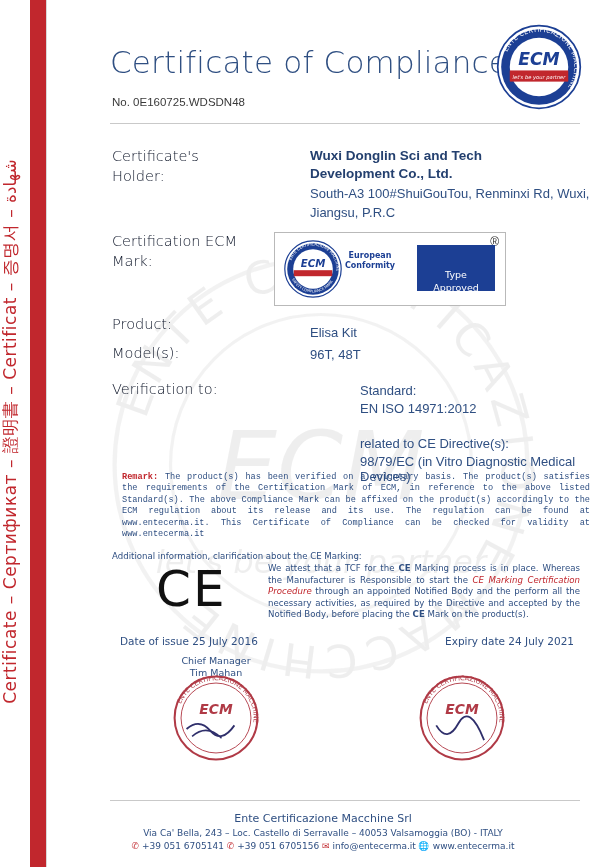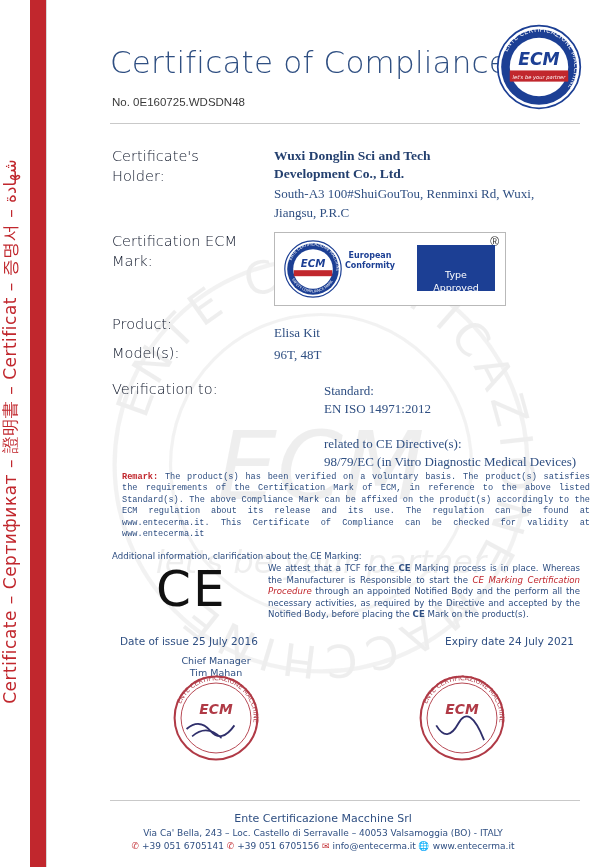--- a/index.html
+++ b/index.html
@@ -107,22 +107,23 @@
     position: absolute;
     color: #0f172a;
     font-size: 14.5px;
     font-family: "DejaVu Sans", sans-serif;
     font-weight: 300;
   }
   .val {
     position: absolute;
     color: #2f4f82;
     font-size: 13px;
-    font-family: Liberation Serif, serif;
+    font-family: Liberation Sans, sans-serif;
     font-weight: 300;
+    margin-left: 36px;
   }
   .val.bold {
     font-weight: 700;
     font-size: 13.5px;
     color: #24406f;
   }
 
   
   .mark-box {
     position: absolute;

